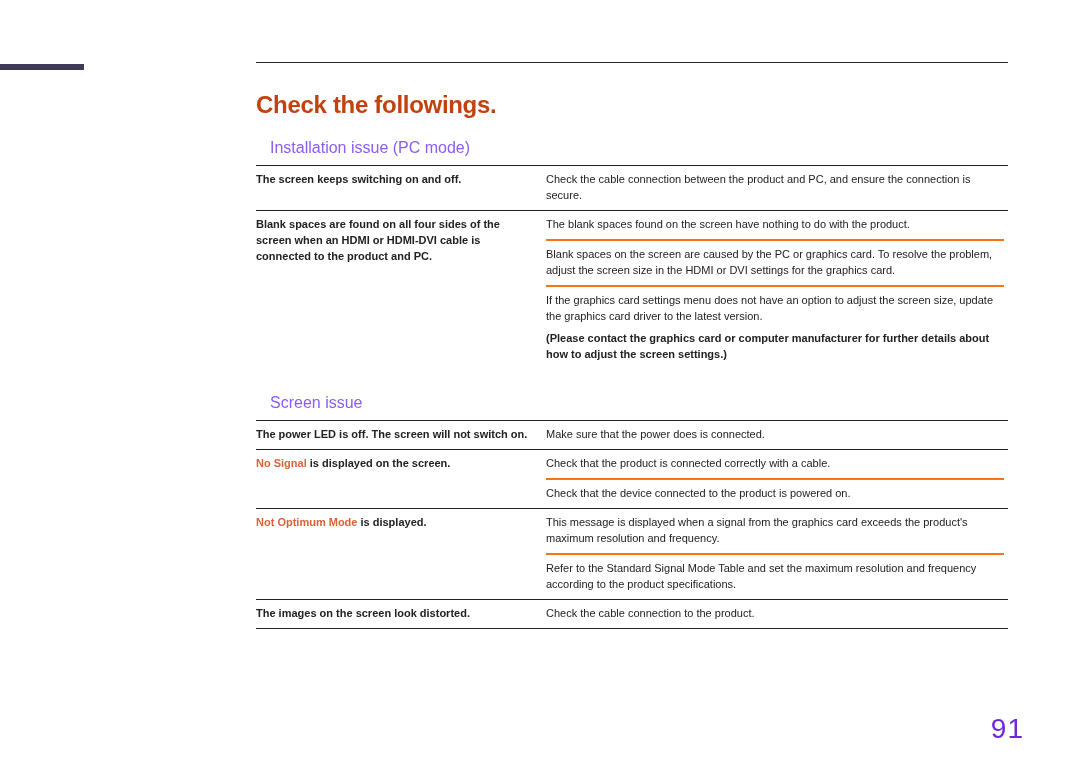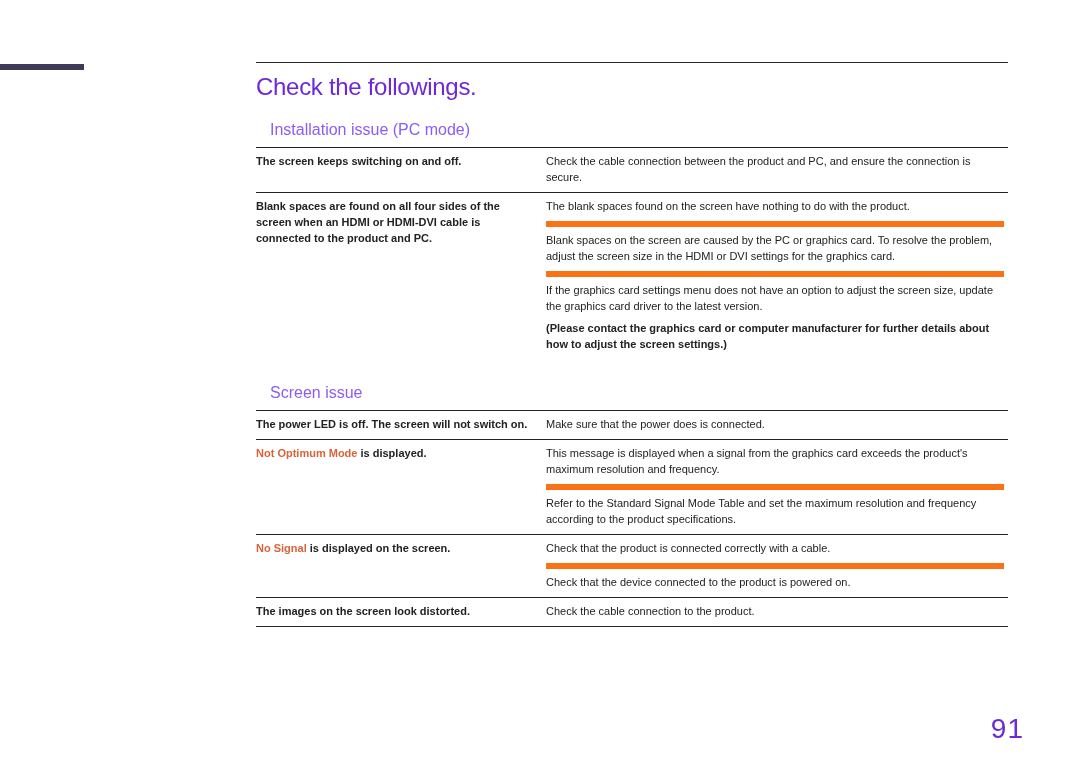--- a/index.html
+++ b/index.html
@@ -25,23 +25,23 @@
     left: 256px;
     width: 752px;
   }
   .divider {
     border: none;
     border-top: 1px solid #262626;
     margin: 0;
   }
   h1.title {
     font-size: 24px;
-    font-weight: 400;
-    color: #6d28d9;
-    margin-top: 10px;
+    font-weight: 700;
+    color: #c2410c;
+    margin-top: 28px;
     margin-bottom: 20px;
     letter-spacing: -0.3px;
   }
   h2.subsection {
     font-size: 16px;
     font-weight: 400;
     color: #8b5cf6;
     margin-top: 18px;
     margin-bottom: 8px;
     margin-left: 14px;
@@ -59,21 +59,21 @@
   table.issue-table td {
     vertical-align: top;
     padding: 6px 4px 6px 0;
   }
   table.issue-table td.left {
     width: 290px;
     padding-right: 12px;
     font-weight: bold;
   }
   .subcell {
-    border-top: 6px solid #f97316;
+    border-top: 2px solid #f97316;
     padding-top: 6px;
     margin-top: 6px;
   }
   .plain-para {
     margin-top: 6px;
     font-weight: bold;
   }
   .highlight {
     color: #d9623a;
   }
@@ -129,34 +129,34 @@
         <tr>
           <td class="left">
             <div>The power LED is off. The screen will not switch on.</div>
           </td>
           <td>
             <div>Make sure that the power does is connected.</div>
           </td>
         </tr>
         <tr>
           <td class="left">
+            <div><span class="highlight">No Signal</span><span> is displayed on the screen.</span></div>
+          </td>
+          <td>
+            <div>Check that the product is connected correctly with a cable.</div>
+            <div class="subcell">Check that the device connected to the product is powered on.</div>
+          </td>
+        </tr>
+        <tr>
+          <td class="left">
             <div><span class="highlight">Not Optimum Mode</span><span> is displayed.</span></div>
           </td>
           <td>
             <div>This message is displayed when a signal from the graphics card exceeds the product's maximum resolution and frequency.</div>
             <div class="subcell">Refer to the Standard Signal Mode Table and set the maximum resolution and frequency according to the product specifications.</div>
-          </td>
-        </tr>
-        <tr>
-          <td class="left">
-            <div><span class="highlight">No Signal</span><span> is displayed on the screen.</span></div>
-          </td>
-          <td>
-            <div>Check that the product is connected correctly with a cable.</div>
-            <div class="subcell">Check that the device connected to the product is powered on.</div>
           </td>
         </tr>
         <tr>
           <td class="left">
             <div>The images on the screen look distorted.</div>
           </td>
           <td>
             <div>Check the cable connection to the product.</div>
           </td>
         </tr>

